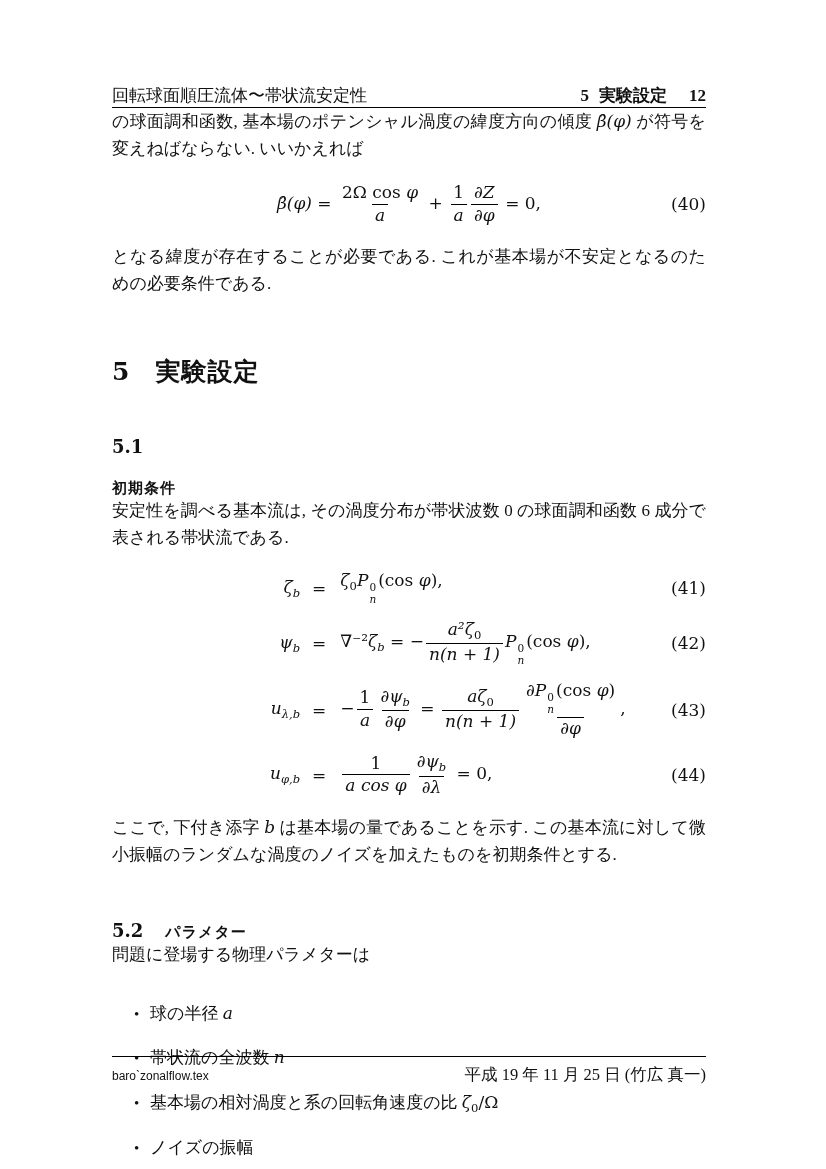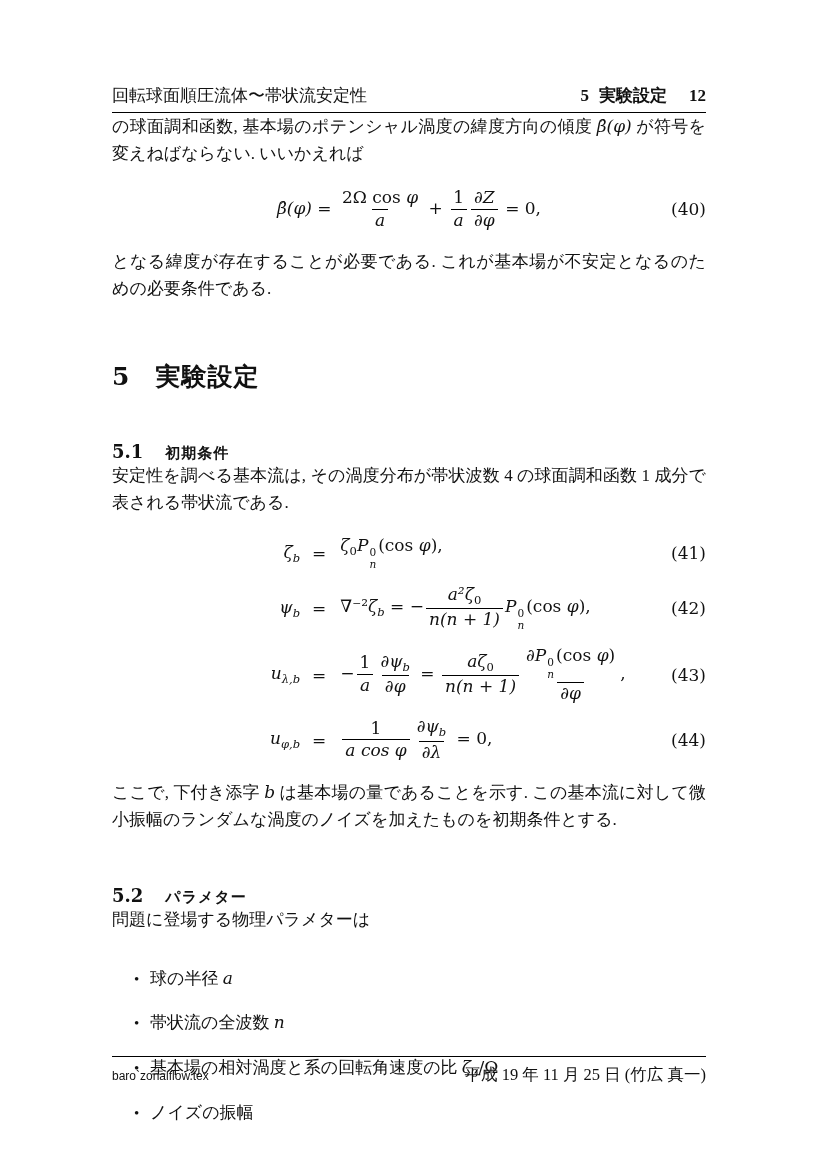--- a/index.html
+++ b/index.html
@@ -11,21 +11,20 @@
     overflow:hidden;
     color:#111;
     font-family:"Liberation Serif","DejaVu Serif",serif;
     font-size:17px;
   }
   
   .header{
     margin:84px 120px 0 112px;
     display:flex;justify-content:space-between;align-items:baseline;
     border-bottom:1.4px solid #000;
-    padding-bottom:5px;
     font-family:"Liberation Sans","DejaVu Sans",sans-serif;
     font-size:17px;
   }
   .header .h-right{display:flex;gap:22px;align-items:baseline;}
   .header .h-sec{font-weight:bold;}
   .header .h-sec .secno{font-family:"Liberation Serif","DejaVu Serif",serif;font-weight:bold;margin-right:10px;}
   .header .pgnum{font-family:"Liberation Serif","DejaVu Serif",serif;font-weight:bold;}
   
   .content{margin:0 120px 0 112px;}
   p.body-par{margin:0;line-height:1.56;text-align:justify;}
@@ -57,21 +56,21 @@
   .cell.rhs{text-align:left;white-space:nowrap;}
   .cell.fill{width:100%;}
   .cell.tagc{text-align:right;font-style:normal;font-family:"DejaVu Serif",serif;white-space:nowrap;}
   
   .sec-h1{margin:58px 0 0;display:flex;align-items:baseline;gap:26px;}
   .sec-h1 .no{font-family:"DejaVu Serif",serif;font-weight:bold;font-size:25px;}
   .sec-h1 .ttl{font-family:"Liberation Sans","DejaVu Sans",sans-serif;font-weight:bold;font-size:25px;letter-spacing:1px;}
   .sec-h2{display:flex;align-items:baseline;gap:22px;}
   .sec-h2 .no{font-family:"DejaVu Serif",serif;font-weight:bold;font-size:18px;}
   .sec-h2 .ttl{font-family:"Liberation Sans","DejaVu Sans",sans-serif;font-weight:bold;font-size:15px;letter-spacing:1px;}
-  .h51{margin-top:48px;}
+  .h51{margin-top:48px;flex-direction:column;}
   .h52{margin-top:52px;}
   
   .bullets{margin:32px 0 0;padding:0;list-style:none;}
   .bullets li{margin:0 0 19px 38px;line-height:1.45;}
   .blt{display:inline-block;width:16px;margin-left:-16px;font-size:15px;}
   
   .footer{
     position:absolute;left:112px;right:120px;top:1056px;
     border-top:1.4px solid #000;
     padding-top:7px;
@@ -118,21 +117,21 @@
     <div class="sec-h1">
       <span class="no">5</span>
       <span class="ttl">実験設定</span>
     </div>
 
     <div class="sec-h2 h51">
       <span class="no">5.1</span>
       <span class="ttl">初期条件</span>
     </div>
 
-    <p class="body-par p3">安定性を調べる基本流は, その渦度分布が帯状波数 4 の球面調和函数 1 成分で表される帯状流である.</p>
+    <p class="body-par p3">安定性を調べる基本流は, その渦度分布が帯状波数 0 の球面調和函数 6 成分で表される帯状流である.</p>
 
     <div class="eqtable math">
 
       <div class="eqrow">
         <span class="cell lhs"><span>ζ</span><span class="sb">b</span></span>
         <span class="cell rel">=</span>
         <span class="cell rhs"><span>ζ</span><span class="sb up">0</span><span>P</span><span class="ss">
               <span class="s-sup">0</span>
               <span class="s-sub">n</span>
             </span><span class="up">(cos </span><span>φ</span><span class="up">),</span></span>

